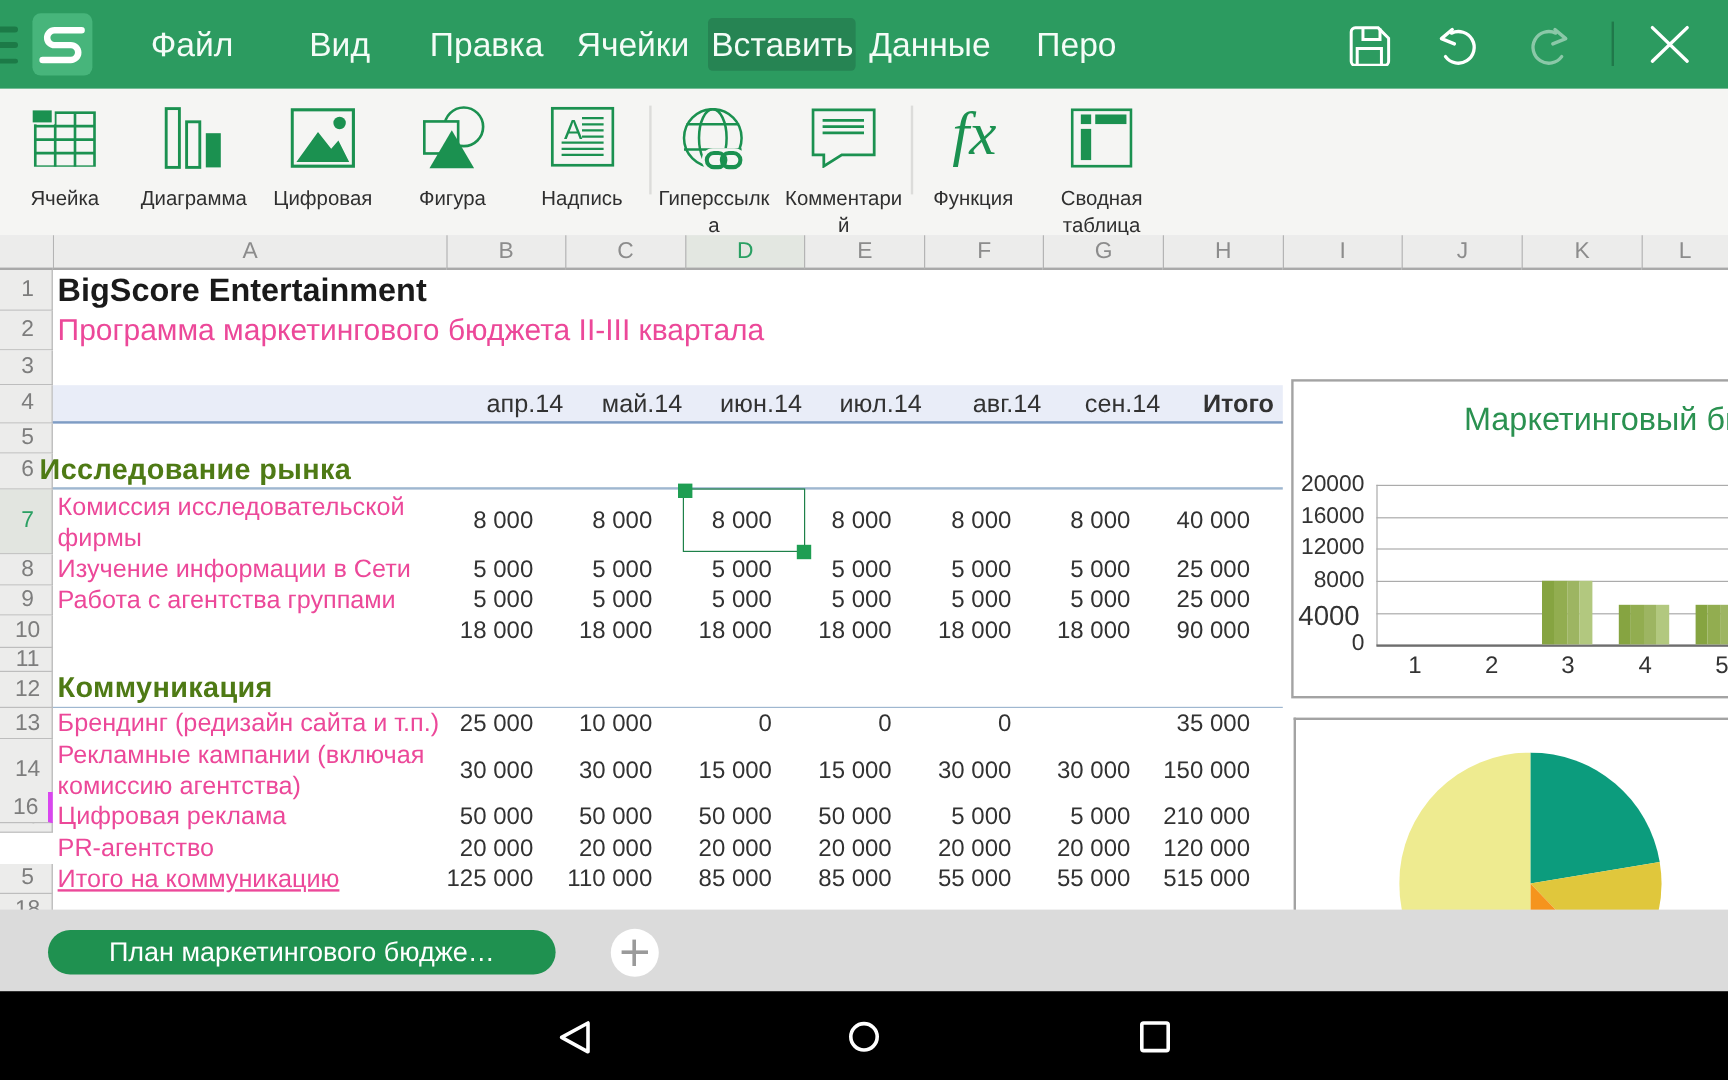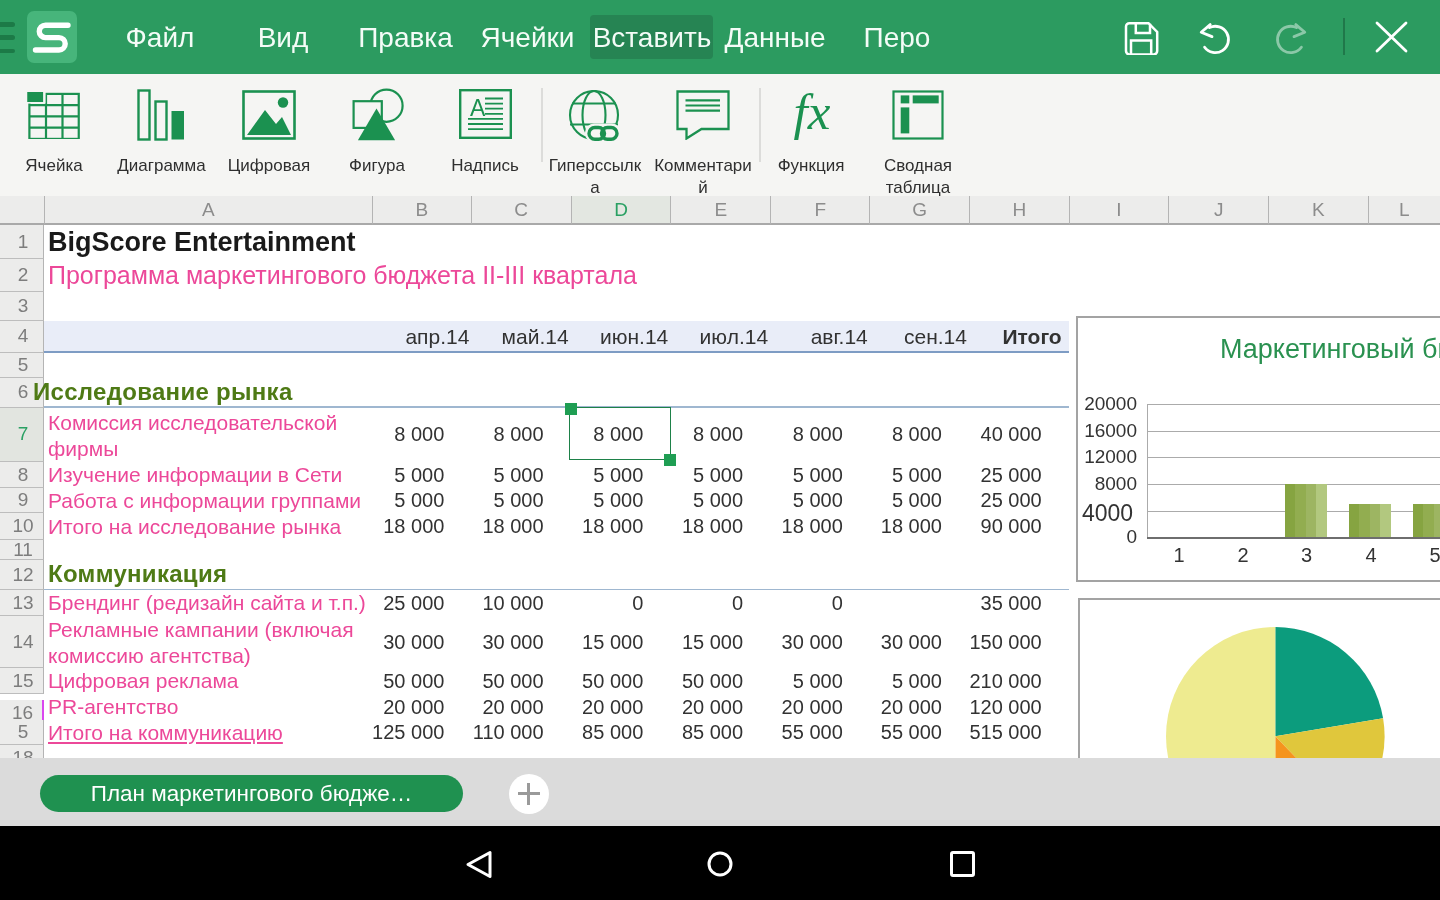--- a/index.html
+++ b/index.html
@@ -153,40 +153,39 @@
 <div class="abs rowhdr" style="top:377.5px;height:30.0px;background:#ececeb;color:#7d7d7d;font-size:19px;border-right:1px solid #b4b4b4">6</div>
 <div class="abs rowhdr" style="top:407.5px;height:54.5px;background:#e2e5e0;color:#2aa063;font-size:19px;border-right:1px solid #b4b4b4">7</div>
 <div class="abs rowhdr" style="top:462px;height:26px;background:#ececeb;color:#7d7d7d;font-size:19px;border-right:1px solid #b4b4b4">8</div>
 <div class="abs rowhdr" style="top:488px;height:25px;background:#ececeb;color:#7d7d7d;font-size:19px;border-right:1px solid #b4b4b4">9</div>
 <div class="abs rowhdr" style="top:513px;height:27px;background:#ececeb;color:#7d7d7d;font-size:19px;border-right:1px solid #b4b4b4">10</div>
 <div class="abs rowhdr" style="top:540px;height:20px;background:#ececeb;color:#7d7d7d;font-size:19px;border-right:1px solid #b4b4b4">11</div>
 <div class="abs rowhdr" style="top:560px;height:30px;background:#ececeb;color:#7d7d7d;font-size:19px;border-right:1px solid #b4b4b4">12</div>
 <div class="abs rowhdr" style="top:590px;height:26px;background:#ececeb;color:#7d7d7d;font-size:19px;border-right:1px solid #b4b4b4">13</div>
 <div class="abs rowhdr" style="top:616px;height:52px;background:#ececeb;color:#7d7d7d;font-size:19px;border-right:1px solid #b4b4b4">14</div>
 <div class="abs rowhdr" style="top:668px;height:26px;background:#ececeb;color:#7d7d7d;font-size:19px;border-right:1px solid #b4b4b4">15</div>
-<div class="abs rowhdr" style="top:700px;height:26px;background:#ececeb;color:#7d7d7d;font-size:19px;border-right:2px solid #d946ef">16</div>
+<div class="abs rowhdr" style="top:660px;height:26px;background:#ececeb;color:#7d7d7d;font-size:19px;border-right:4px solid #d946ef">16</div>
 <div class="abs rowhdr" style="top:720px;height:25px;background:#ececeb;color:#7d7d7d;font-size:19px;border-right:1px solid #b4b4b4">5</div>
 <div class="abs rowhdr" style="top:745px;height:26px;background:#ececeb;color:#7d7d7d;font-size:19px;border-right:1px solid #b4b4b4">18</div>
 <div class="abs" style="left:44px;top:321px;width:1024.6px;height:31.5px;background:#e9edf8;border-bottom:2.5px solid #7e9cc4"></div>
 <div class="abs" style="left:44px;top:406px;width:1024.6px;height:1.6px;background:#9fb7d0"></div>
 <div class="abs" style="left:44px;top:588.5px;width:1024.6px;height:1.6px;background:#9fb7d0"></div>
 <div class="abs celltxt" style="left:48px;top:225px;height:34px;display:flex;align-items:center;font-size:27px;font-weight:bold;color:#1a1a1a">BigScore Entertainment</div>
 <div class="abs celltxt" style="left:48px;top:259px;height:33px;display:flex;align-items:center;font-size:25px">Программа маркетингового бюджета II-III квартала</div>
 <div class="abs num" style="left:371.7px;top:321px;width:97.7px;height:31.5px;font-size:21px;display:flex;align-items:center;justify-content:flex-end">апр.14</div>
 <div class="abs num" style="left:470.9px;top:321px;width:97.7px;height:31.5px;font-size:21px;display:flex;align-items:center;justify-content:flex-end">май.14</div>
 <div class="abs num" style="left:570.6px;top:321px;width:97.7px;height:31.5px;font-size:21px;display:flex;align-items:center;justify-content:flex-end">июн.14</div>
 <div class="abs num" style="left:670.4px;top:321px;width:97.7px;height:31.5px;font-size:21px;display:flex;align-items:center;justify-content:flex-end">июл.14</div>
 <div class="abs num" style="left:770.1px;top:321px;width:97.7px;height:31.5px;font-size:21px;display:flex;align-items:center;justify-content:flex-end">авг.14</div>
 <div class="abs num" style="left:869.3px;top:321px;width:97.7px;height:31.5px;font-size:21px;display:flex;align-items:center;justify-content:flex-end">сен.14</div>
 <div class="abs num" style="left:969.0px;top:321px;width:92.7px;height:31.5px;font-size:21px;font-weight:bold;display:flex;align-items:center;justify-content:flex-end">Итого</div>
 <div class="abs grn" style="left:33px;top:377.5px;height:28.5px;display:flex;align-items:center;text-align:right;">Исследование рынка</div>
 <div class="abs celltxt" style="left:48px;top:409.5px;line-height:26px">Комиссия исследовательской<br>фирмы</div>
 <div class="abs celltxt" style="left:48px;top:462px;height:26px;display:flex;align-items:center;">Изучение информации в Сети</div>
-<div class="abs celltxt" style="left:48px;top:488px;height:25px;display:flex;align-items:center;">Работа с информации группами</div>
-<div class="abs celltxt" style="left:48px;top:513px;height:27px;display:flex;align-items:center;">Итого на исследование рынка</div>
+<div class="abs celltxt" style="left:48px;top:488px;height:25px;display:flex;align-items:center;">Работа с агентства группами</div>
 <div class="abs grn" style="left:48px;top:560px;height:28px;display:flex;align-items:center;">Коммуникация</div>
 <div class="abs celltxt" style="left:48px;top:590px;height:26px;display:flex;align-items:center;">Брендинг (редизайн сайта и т.п.)</div>
 <div class="abs celltxt" style="left:48px;top:617px;line-height:26px">Рекламные кампании (включая<br>комиссию агентства)</div>
 <div class="abs celltxt" style="left:48px;top:668px;height:26px;display:flex;align-items:center;">Цифровая реклама</div>
 <div class="abs celltxt" style="left:48px;top:694px;height:26px;display:flex;align-items:center;">PR-агентство</div>
 <div class="abs celltxt" style="left:48px;top:720px;height:25px;display:flex;align-items:center;text-decoration:underline;">Итого на коммуникацию</div>
 <div class="abs num" style="left:371.7px;top:407.5px;width:72.7px;height:54.5px;display:flex;align-items:center;justify-content:flex-end">8 000</div>
 <div class="abs num" style="left:470.9px;top:407.5px;width:72.7px;height:54.5px;display:flex;align-items:center;justify-content:flex-end">8 000</div>
 <div class="abs num" style="left:570.6px;top:407.5px;width:72.7px;height:54.5px;display:flex;align-items:center;justify-content:flex-end">8 000</div>
 <div class="abs num" style="left:670.4px;top:407.5px;width:72.7px;height:54.5px;display:flex;align-items:center;justify-content:flex-end">8 000</div>

